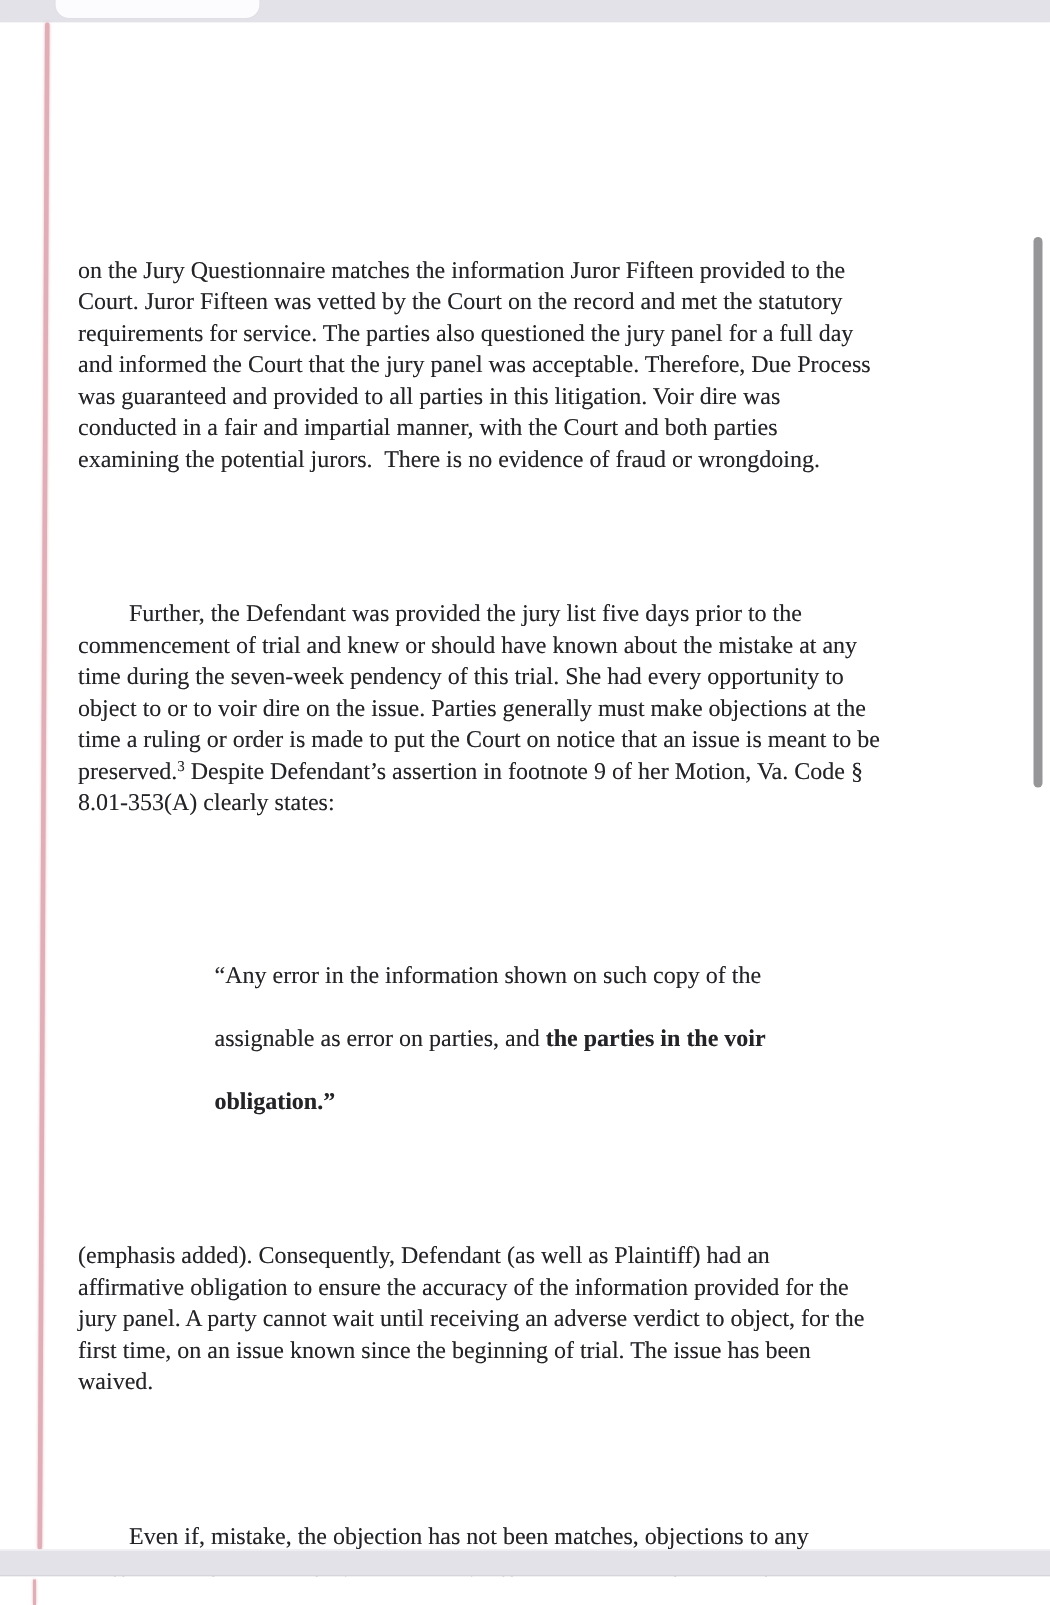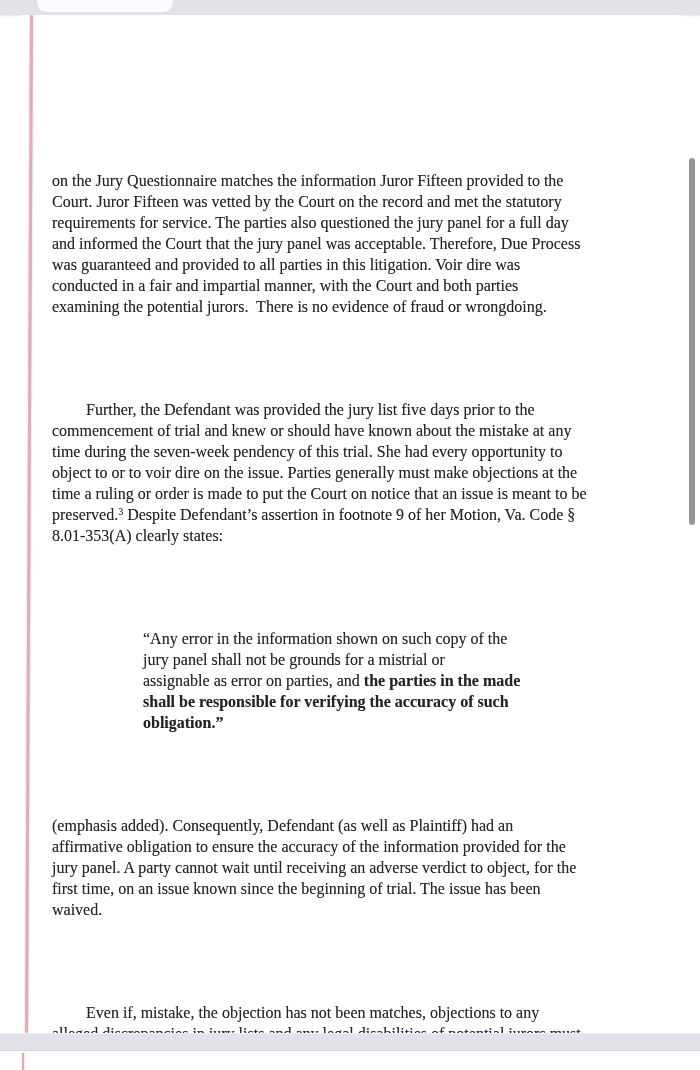--- a/index.html
+++ b/index.html
@@ -26,39 +26,38 @@
   }
   .top-tab{
     position:absolute;left:37px;top:-9px;width:136px;height:21px;
     background:#fcfcfe;border-radius:9px;
     box-shadow:0 0 1px rgba(0,0,0,.08);
   }
   
   .page-one{
     position:absolute;left:0;top:15px;width:700px;height:1018px;
     background:var(--page);
-    border-radius:24px;
   }
   .margin-line{
     position:absolute;left:30px;top:0;width:2.5px;height:1018px;
     background:var(--margin-line);
     box-shadow:0 0 2px rgba(226,170,178,.85);
     transform-origin:top center;
     transform:rotate(0.28deg);
     border-radius:2px;
   }
   .doc-content{
     position:absolute;left:52px;top:113px;width:640px;
     font-size:16px;line-height:21px;color:var(--text);
     text-shadow:0 0 .4px rgba(50,50,55,.45);
     white-space:pre-wrap;
   }
   .para{margin:0 0 19px 0;}
   .para.indent{text-indent:34px;}
-  .quote{margin:0 0 19px 91px;}
+  .quote{margin:12px 0 19px 91px;}
   .it{}
   .bd{font-weight:bold;}
   .sup{font-size:10px;vertical-align:5px;line-height:0;}
   
   .bottom-bar{
     position:absolute;left:0;top:1033px;width:700px;height:18px;
     background:var(--chrome-bar);
     border-top:1px solid #efeff3;
     border-bottom:1px solid #d6d5db;
   }
@@ -87,21 +86,21 @@
   </div>
 
   <div class="page-one">
     <div class="margin-line"></div>
 
     <div class="doc-content">
       <p class="para"><span>on the Jury Questionnaire matches the information Juror Fifteen provided to the</span><br><span>Court. Juror Fifteen was vetted by the Court on the record and met the statutory</span><br><span>requirements for service. The parties also questioned the jury panel for a full day</span><br><span>and informed the Court that the jury panel was acceptable. Therefore, Due Process</span><br><span>was guaranteed and provided to all parties in this litigation. </span><span class="it">Voir dire</span><span> was</span><br><span>conducted in a fair and impartial manner, with the Court and both parties</span><br><span>examining the potential jurors.  There is no evidence of fraud or wrongdoing.</span></p>
 
       <p class="para indent"><span>Further, the Defendant was provided the jury list five days prior to the</span><br><span>commencement of trial and knew or should have known about the mistake at any</span><br><span>time during the seven-week pendency of this trial. She had every opportunity to</span><br><span>object to or to </span><span class="it">voir dire</span><span> on the issue. Parties generally must make objections at the</span><br><span>time a ruling or order is made to put the Court on notice that an issue is meant to be</span><br><span>preserved.</span><span class="sup">3</span><span> Despite Defendant’s assertion in footnote 9 of her Motion, Va. Code §</span><br><span>8.01-353(A) clearly states:</span></p>
 
-      <div class="quote"><span>“Any error in the information shown on such copy of the</span><br><span>jury panel shall not be grounds for a mistrial or</span><br><span>assignable as error on parties, and </span><span class="bd">the parties in the made</span><br><span class="bd">shall be responsible for verifying the accuracy of such</span><br><span class="bd">obligation.”</span></div>
+      <div class="quote"><span>“Any error in the information shown on such copy of the</span><br><br><span>assignable as error on parties, and </span><span class="bd">the parties in the voir</span><br><br><span class="bd">obligation.”</span></div>
 
       <p class="para"><span>(emphasis added). Consequently, Defendant (as well as Plaintiff) had an</span><br><span>affirmative obligation to ensure the accuracy of the information provided for the</span><br><span>jury panel. A party cannot wait until receiving an adverse verdict to object, for the</span><br><span>first time, on an issue known since the beginning of trial. The issue has been</span><br><span>waived.</span></p>
 
       <p class="para indent"><span>Even if, </span><span class="it">mistake</span><span>, the objection has not been matches, objections to any</span><br><span>alleged discrepancies in jury lists and any legal disabilities of potential jurors must</span><br><span>be made in accordance with Virginia Code Section 8.01-352. That Section</span><br><span>provides, in relevant part:</span></p>
 
       
 
       
 
       

